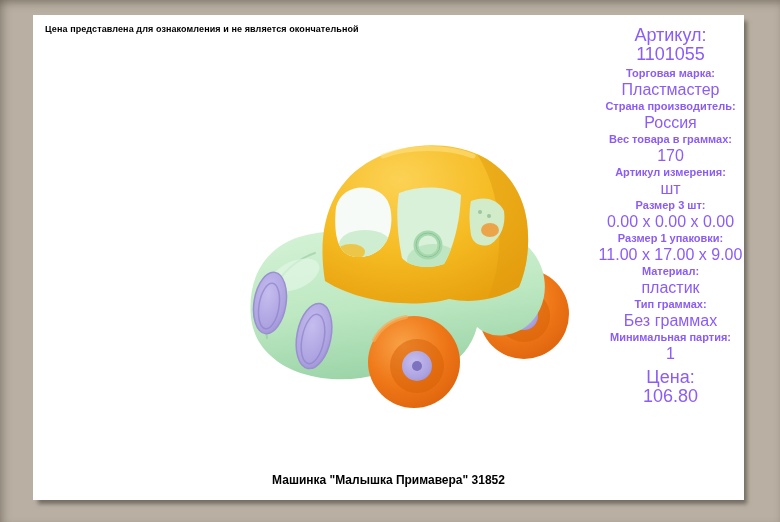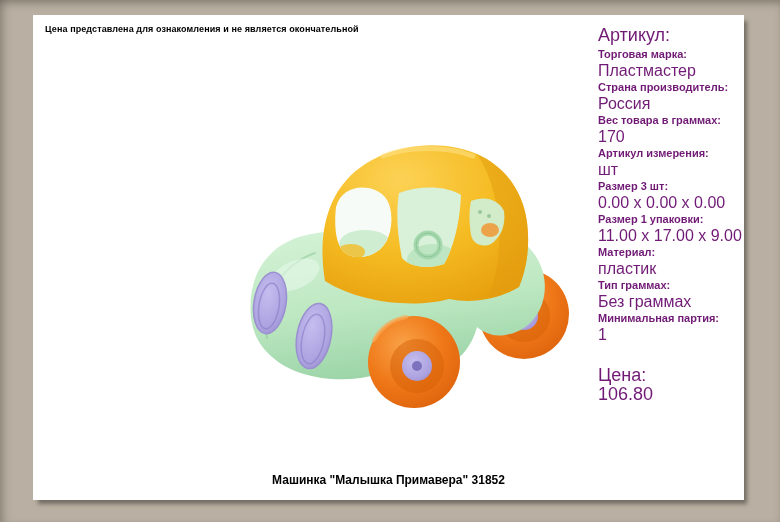--- a/index.html
+++ b/index.html
@@ -43,39 +43,40 @@
     left: 200px;
     top: 125px;
     width: 340px;
     height: 272px;
   }
   .details {
     position: absolute;
     left: 565px;
     top: 11px;
     width: 145px;
-    color: #701a75;
+    color: #8b5cf6;
+    text-align: center;
   }
   .big {
     font-size: 18px;
     line-height: 19px;
     white-space: nowrap;
   }
   .spec-list { margin-top: 1px; }
   .spec-row { line-height: 16.5px; }
   .spec-label {
     font-size: 11px;
     font-weight: bold;
     white-space: nowrap;
   }
   .spec-value {
     font-size: 16px;
     white-space: nowrap;
   }
-  .price-block { margin-top: 23px; }
+  .price-block { margin-top: 6px; }
   .caption {
     position: absolute;
     left: 0;
     top: 458px;
     width: 100%;
     text-align: center;
     font-size: 12px;
     font-weight: bold;
     color: #000;
   }
@@ -180,20 +181,21 @@
         <path d="M 238,61 C 252,55 266,60 271,71 C 273,85 268,97 258,104
                  C 249,108 240,104 238,95 C 236,82 236,70 238,61 Z" fill="#d2ecc9"></path>
         <ellipse cx="257" cy="90" rx="9" ry="7" fill="#eca44a"></ellipse>
         <circle cx="247" cy="72" r="2" fill="#9bc79f"></circle>
         <circle cx="256" cy="76" r="2" fill="#9bc79f"></circle>
       </g>
     </svg>
 
     <div class="details">
       <div class="big">Артикул:</div>
+      <div class="big">1101055</div>
 
       <div class="spec-list">
   <div class="spec-row">
     <div class="spec-label">Торговая марка:</div>
     <div class="spec-value">Пластмастер</div>
   </div>
 
   <div class="spec-row">
     <div class="spec-label">Страна производитель:</div>
     <div class="spec-value">Россия</div>

